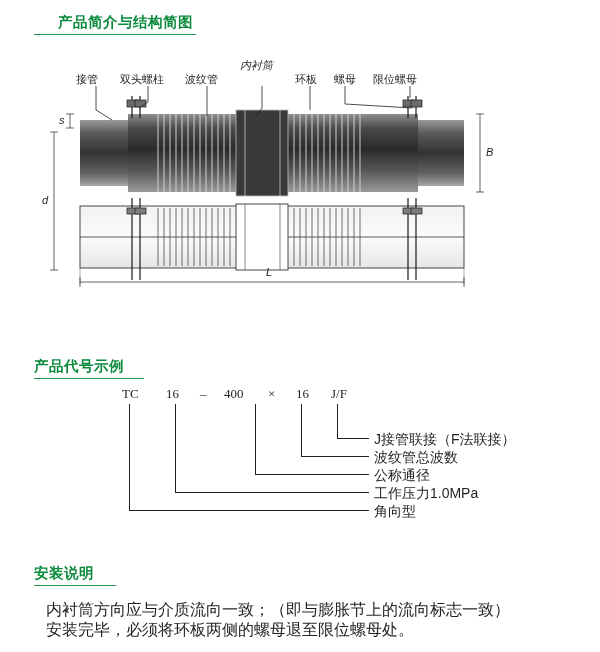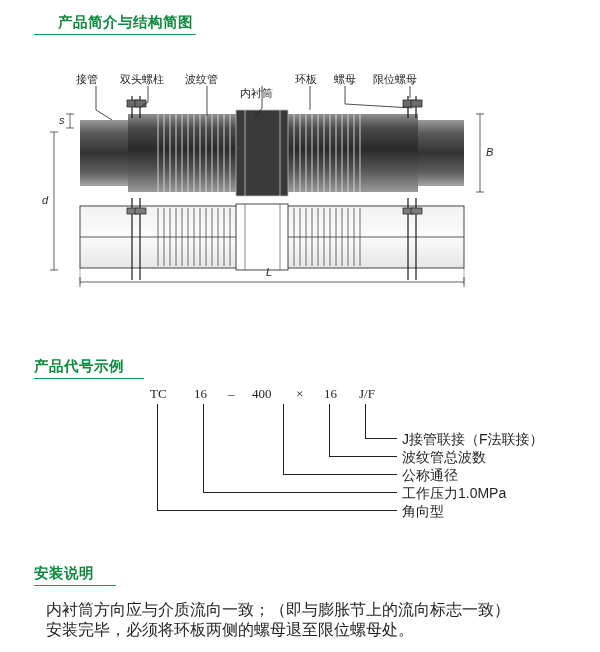--- a/index.html
+++ b/index.html
@@ -61,21 +61,21 @@
   .dim {
     position: absolute;
     font-size: 11px;
     font-style: italic;
     color: #231f20;
   }
 
   
   #figure2 {
     position: absolute;
-    left: 56px;
+    left: 28px;
     top: 386px;
     width: 520px;
     height: 150px;
   }
   .code-token {
     position: absolute;
     font-size: 13px;
     color: #231f20;
     white-space: nowrap;
     font-family: "Liberation Serif", serif;
@@ -283,21 +283,21 @@
       <g stroke="#231f20" stroke-width="0.5" opacity="0.7">
         <line x1="40" y1="210" x2="40" y2="226"></line>
         <line x1="424" y1="210" x2="424" y2="226"></line>
       </g>
     </svg>
 
     
     <div class="fig-label" style="left:36px; top:14px;">接管</div>
     <div class="fig-label" style="left:80px; top:14px;">双头螺柱</div>
     <div class="fig-label" style="left:145px; top:14px;">波纹管</div>
-    <div class="fig-label" style="left:200px; top:28px;">内衬筒</div>
+    <div class="fig-label" style="left:200px; top:0;font-style:italic;">内衬筒</div>
     <div class="fig-label" style="left:255px; top:14px;">环板</div>
     <div class="fig-label" style="left:294px; top:14px;">螺母</div>
     <div class="fig-label" style="left:333px; top:14px;">限位螺母</div>
 
     
     <div class="dim" style="left:19px; top:56px;">s</div>
     <div class="dim" style="left:2px; top:136px;">d</div>
     <div class="dim" style="left:446px; top:88px;">B</div>
     <div class="dim" style="left:226px; top:208px;">L</div>
   </div>

